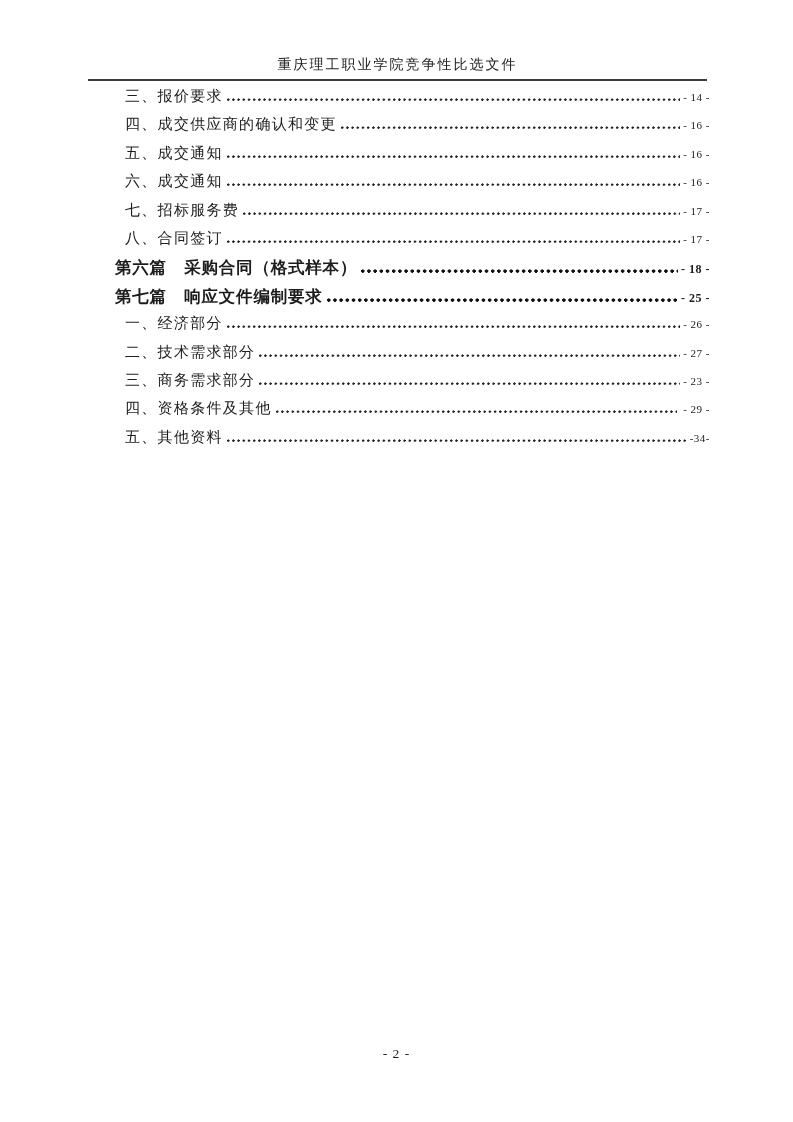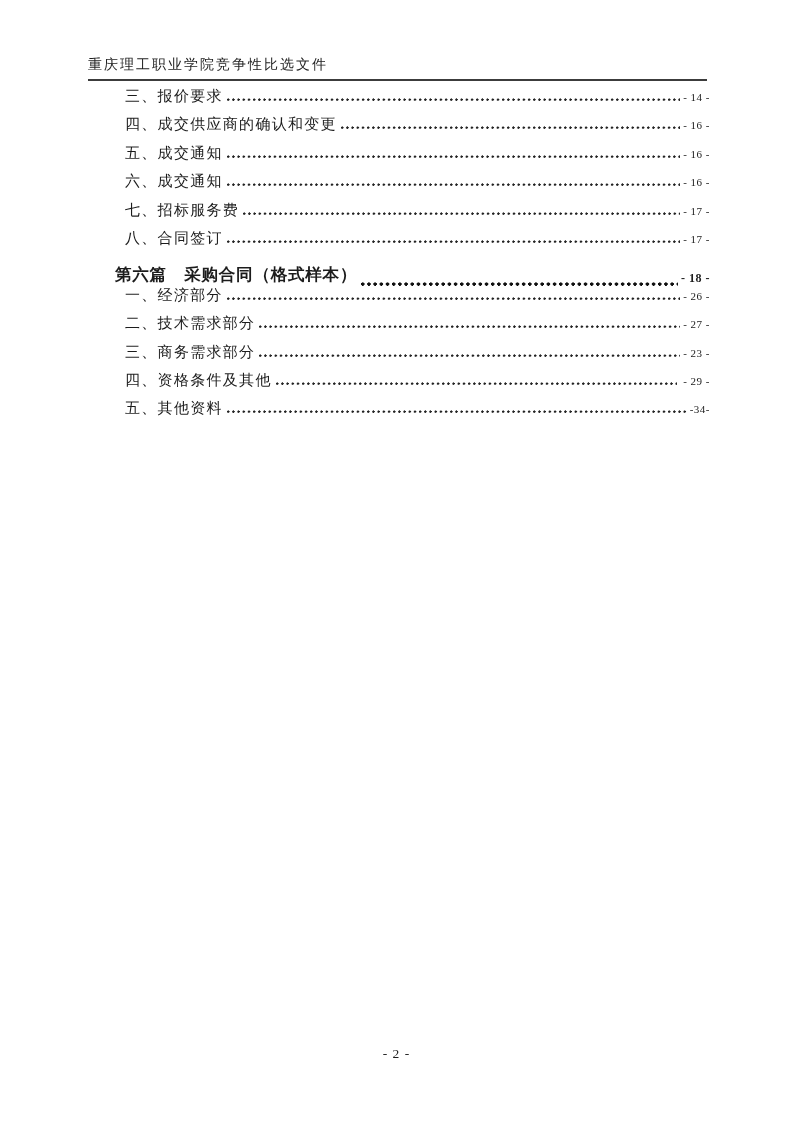--- a/index.html
+++ b/index.html
@@ -20,21 +20,21 @@
     inset: 0;
     background: #ffffff;
   }
   
   .header {
     position: absolute;
     left: 88px;
     top: 56px;
     width: 619px;
     display: flex;
-    justify-content: flex-start;
+    justify-content: center;
     align-items: flex-end;
     font-size: 14px;
     letter-spacing: 2px;
     line-height: 17px;
     padding-bottom: 6px;
     border-bottom: 2px solid #3c3c3c;
   }
   
   .toc {
     position: absolute;
@@ -48,21 +48,20 @@
     height: 28.4px;
   }
   .toc-row.lvl2 {
     padding-left: 37px;
     font-size: 15px;
   }
   .toc-row.lvl1 {
     padding-left: 27px;
     font-size: 16.5px;
     font-weight: bold;
-    align-items: flex-end;
   }
   .toc-label {
     letter-spacing: 1.3px;
     white-space: pre;
   }
   .lvl1 .toc-label {
     letter-spacing: 0.8px;
   }
   .toc-leader {
     flex: 1 1 auto;
@@ -145,20 +144,25 @@
       <span class="toc-leader"></span>
       <span class="toc-page">- 17 -</span>
     </div>
 
     <div class="toc-row lvl1">
       <span class="toc-label">第六篇　采购合同（格式样本）</span>
       <span class="toc-leader"></span>
       <span class="toc-page">- 18 -</span>
     </div>
 
+    <div class="toc-row lvl1">
+      <span class="toc-label">第七篇　响应文件编制要求</span>
+      <span class="toc-leader"></span>
+      <span class="toc-page">- 25 -</span>
+    </div>
 
     <div class="toc-row lvl2">
       <span class="toc-label">一、经济部分</span>
       <span class="toc-leader"></span>
       <span class="toc-page">- 26 -</span>
     </div>
 
     <div class="toc-row lvl2">
       <span class="toc-label">二、技术需求部分</span>
       <span class="toc-leader"></span>

